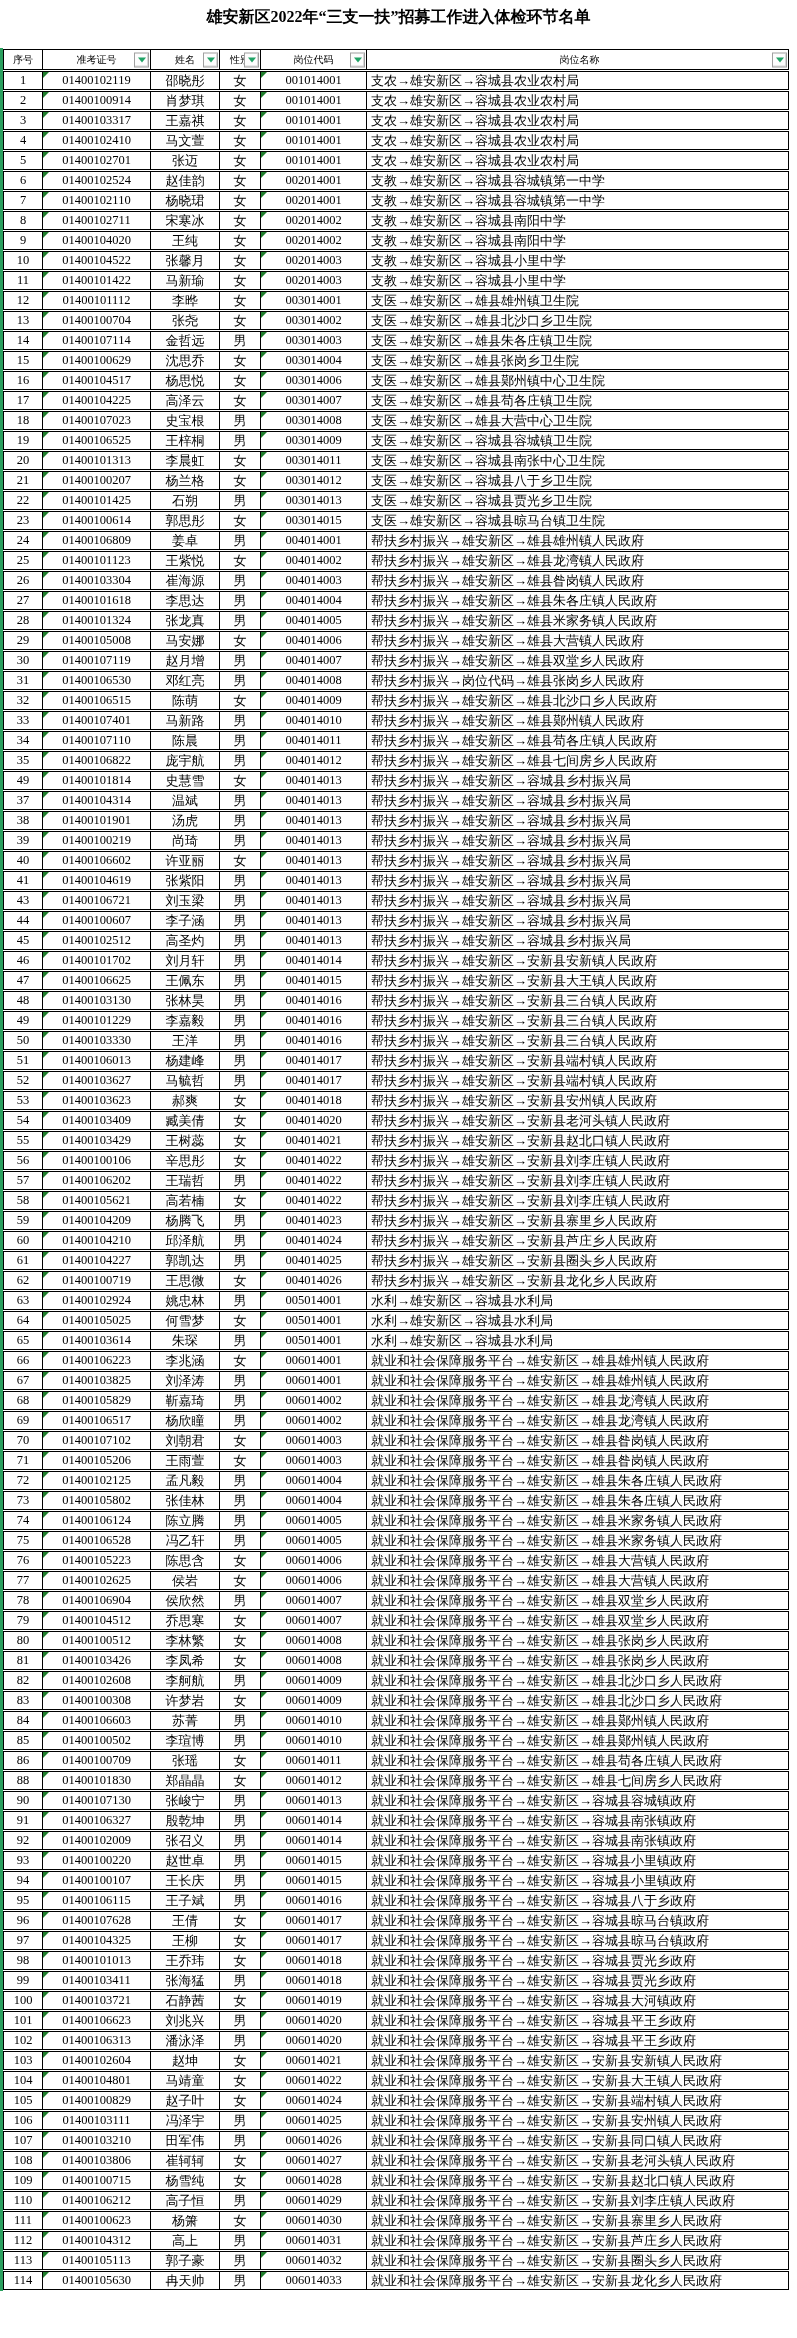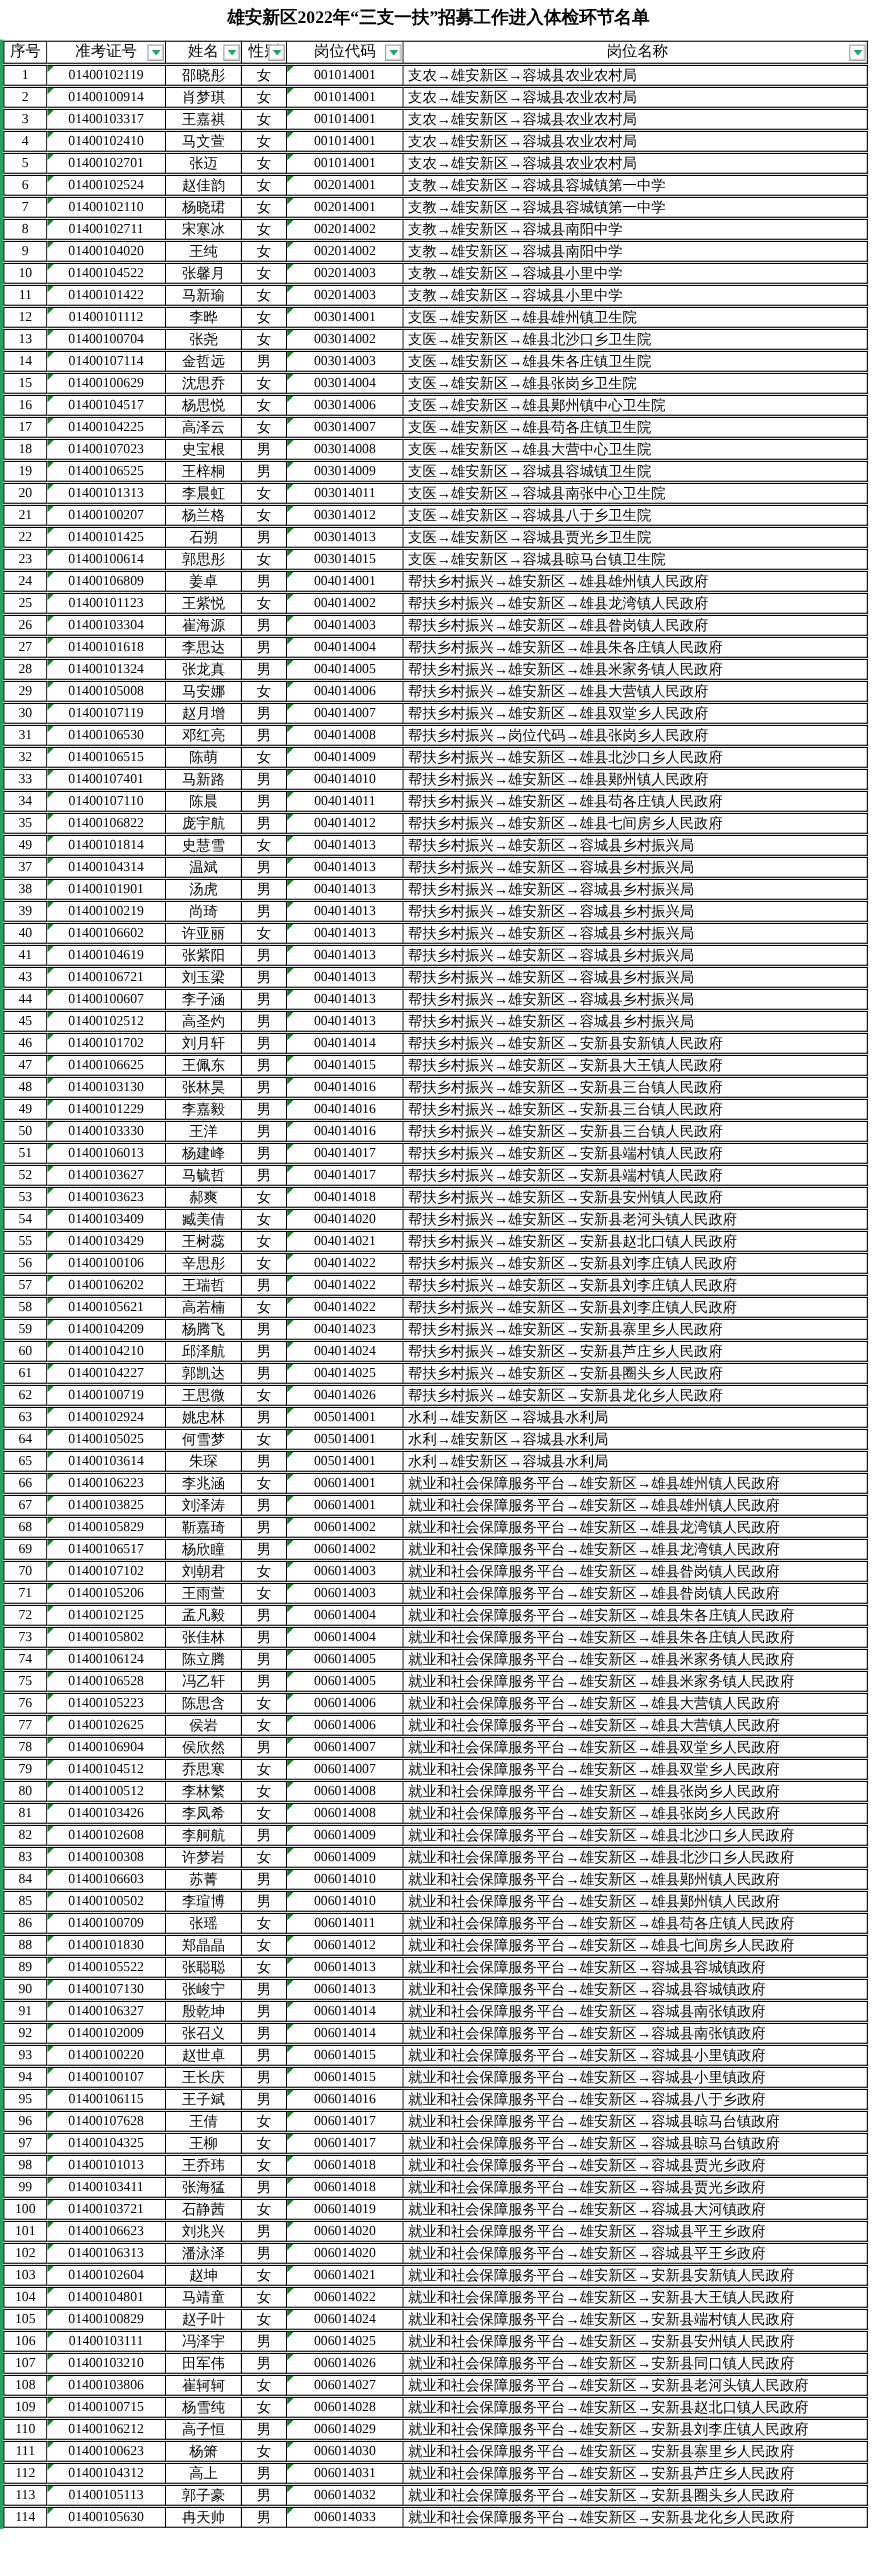--- a/index.html
+++ b/index.html
@@ -1,27 +1,27 @@
 <!DOCTYPE html>
 <html><head>
 <meta charset="utf-8">
 <style>
   html,body{margin:0;padding:0;background:#ffffff;}
   body{width:797px;font-family:"Liberation Serif","DejaVu Serif",serif;color:#000;}
-  .title-bar{height:36px;line-height:34px;text-align:center;font-weight:bold;font-size:16px;
+  .title-bar{height:48px;line-height:34px;text-align:center;font-weight:bold;font-size:16px;
     font-family:"Liberation Serif","DejaVu Serif",serif;}
   .sheet{position:relative;display:flex;}
   .left-strip{width:3px;background:#2ba05f;flex:0 0 3px;}
   table{border-collapse:separate;border-spacing:0 1px;table-layout:fixed;width:786px;font-size:12.5px;}
   col.c1{width:40px}col.c2{width:108px}col.c3{width:69px}col.c4{width:41px}col.c5{width:106px}col.c6{width:422px}
   th,td{border-top:1px solid #000;border-bottom:1px solid #000;border-right:1px solid #000;
     padding:0;height:17px;line-height:17px;overflow:hidden;white-space:nowrap;
     text-align:center;font-weight:normal;position:relative;background:#fff;}
   th:first-child,td:first-child{border-left:1px solid #000;}
-  thead th{height:19px;line-height:19px;font-size:14px;}
+  thead th{height:19px;line-height:19px;font-size:10px;}
   th.h-job{text-align:center;padding-left:4px;}
   td.c-job{text-align:left;padding-left:4px;font-size:13px;}
   td.c-name,td.c-gender{font-size:13px;}
   .filter-btn{position:absolute;right:1px;top:50%;transform:translateY(-50%);
     width:13px;height:13px;background:#fdfdfd;border:1px solid #a0a0a0;
     box-shadow:inset -1px -1px 0 #d8d8d8;display:flex;align-items:center;justify-content:center;cursor:pointer;}
   .filter-arrow{width:0;height:0;border-left:4px solid transparent;border-right:4px solid transparent;
     border-top:5px solid #21a366;}
   .tri{position:absolute;left:0;top:0;width:0;height:0;
     border-top:6px solid #1f7d2c;border-right:6px solid transparent;}
@@ -833,28 +833,20 @@
 
   <tr>
     <td class="c-seq">88</td>
     <td class="c-exam"><span class="tri"></span><span class="val">01400101830</span></td>
     <td class="c-name">郑晶晶</td>
     <td class="c-gender">女</td>
     <td class="c-code"><span class="tri"></span><span class="val">006014012</span></td>
     <td class="c-job">就业和社会保障服务平台→雄安新区→雄县七间房乡人民政府</td>
   </tr>
 
-  <tr>
-    <td class="c-seq">89</td>
-    <td class="c-exam"><span class="tri"></span><span class="val">01400105522</span></td>
-    <td class="c-name">张聪聪</td>
-    <td class="c-gender">女</td>
-    <td class="c-code"><span class="tri"></span><span class="val">006014013</span></td>
-    <td class="c-job">就业和社会保障服务平台→雄安新区→容城县容城镇政府</td>
-  </tr>
 
   <tr>
     <td class="c-seq">90</td>
     <td class="c-exam"><span class="tri"></span><span class="val">01400107130</span></td>
     <td class="c-name">张峻宁</td>
     <td class="c-gender">男</td>
     <td class="c-code"><span class="tri"></span><span class="val">006014013</span></td>
     <td class="c-job">就业和社会保障服务平台→雄安新区→容城县容城镇政府</td>
   </tr>
 

